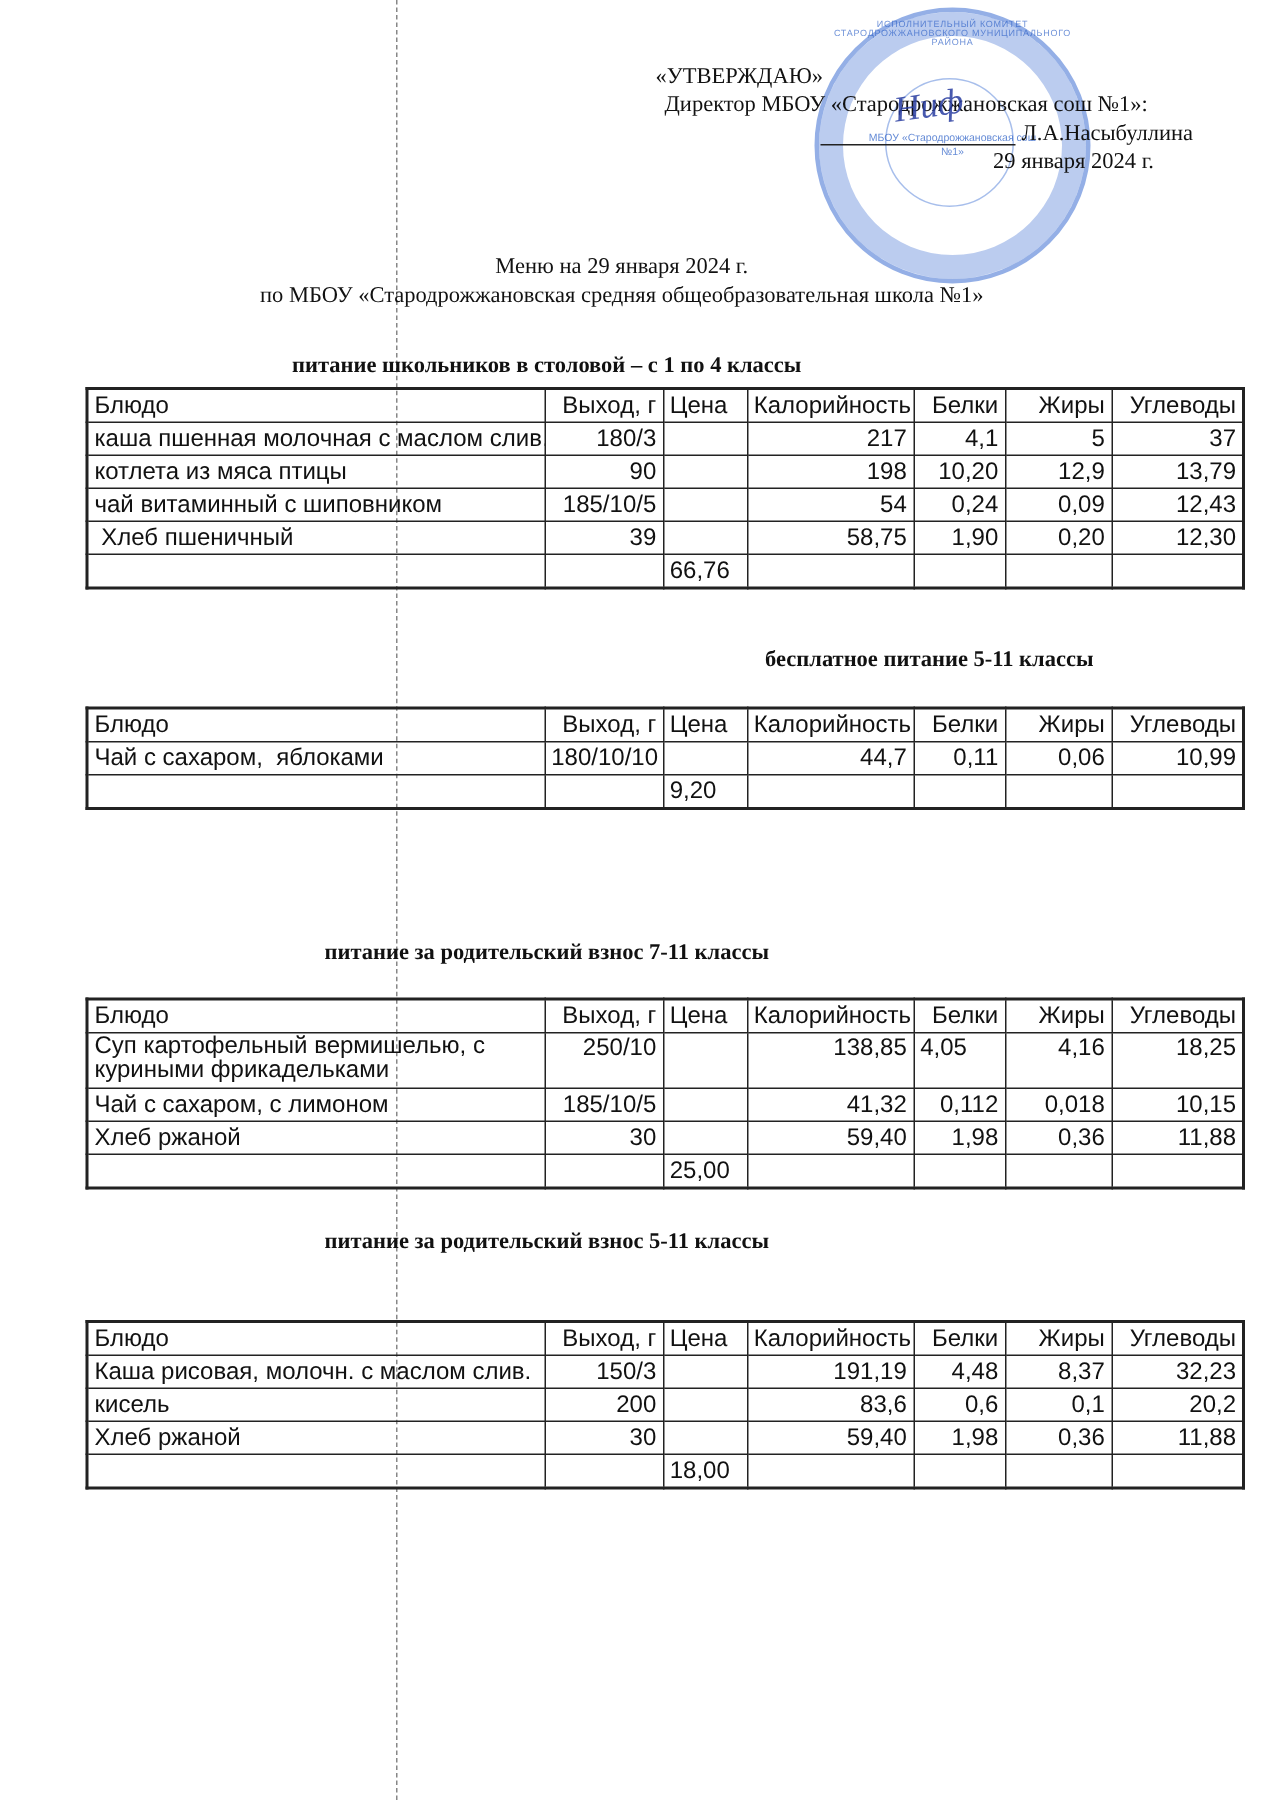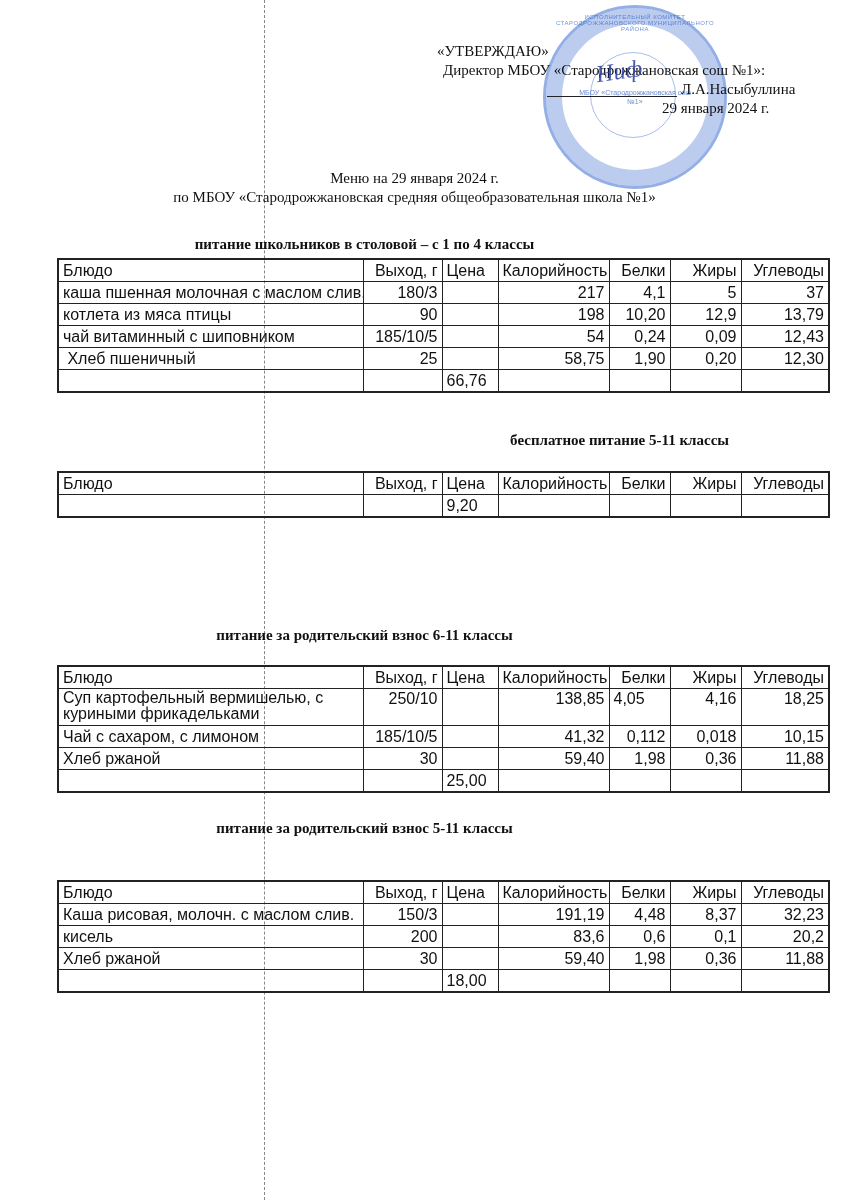--- a/index.html
+++ b/index.html
@@ -140,21 +140,21 @@
     <td class="c-dish">чай витаминный с шиповником</td>
     <td>185/10/5</td>
     <td class="c-price"></td>
     <td>54</td>
     <td>0,24</td>
     <td>0,09</td>
     <td>12,43</td>
   </tr>
   <tr>
     <td class="c-dish" style="white-space:pre;"> Хлеб пшеничный</td>
-    <td>25</td>
+    <td>39</td>
     <td class="c-price"></td>
     <td>58,75</td>
     <td>1,90</td>
     <td>0,20</td>
     <td>12,30</td>
   </tr>
   <tr>
     <td></td>
     <td></td>
     <td class="c-price">66,76</td>
@@ -181,32 +181,41 @@
       <tr>
     <th class="c-dish">Блюдо</th>
     <th>Выход, г</th>
     <th class="c-price">Цена</th>
     <th>Калорийность</th>
     <th>Белки</th>
     <th>Жиры</th>
     <th>Углеводы</th>
   </tr>
   <tr>
+    <td class="c-dish" style="white-space:pre;">Чай с сахаром,  яблоками</td>
+    <td>180/10/10</td>
+    <td class="c-price"></td>
+    <td>44,7</td>
+    <td>0,11</td>
+    <td>0,06</td>
+    <td>10,99</td>
+  </tr>
+  <tr>
     <td></td>
     <td></td>
     <td class="c-price">9,20</td>
     <td></td>
     <td></td>
     <td></td>
     <td></td>
   </tr>
 </tbody>
   </table>
 
-<div class="section-title" style="top:627px;">питание за родительский взнос 6-11 классы</div>
+<div class="section-title" style="top:627px;">питание за родительский взнос 7-11 классы</div>
 <table class="menu" style="top:665px;">
   <colgroup>
       <col class="c1">
       <col class="c2">
       <col class="c3">
       <col class="c4">
       <col class="c5">
       <col class="c6">
       <col class="c7">
     </colgroup>

